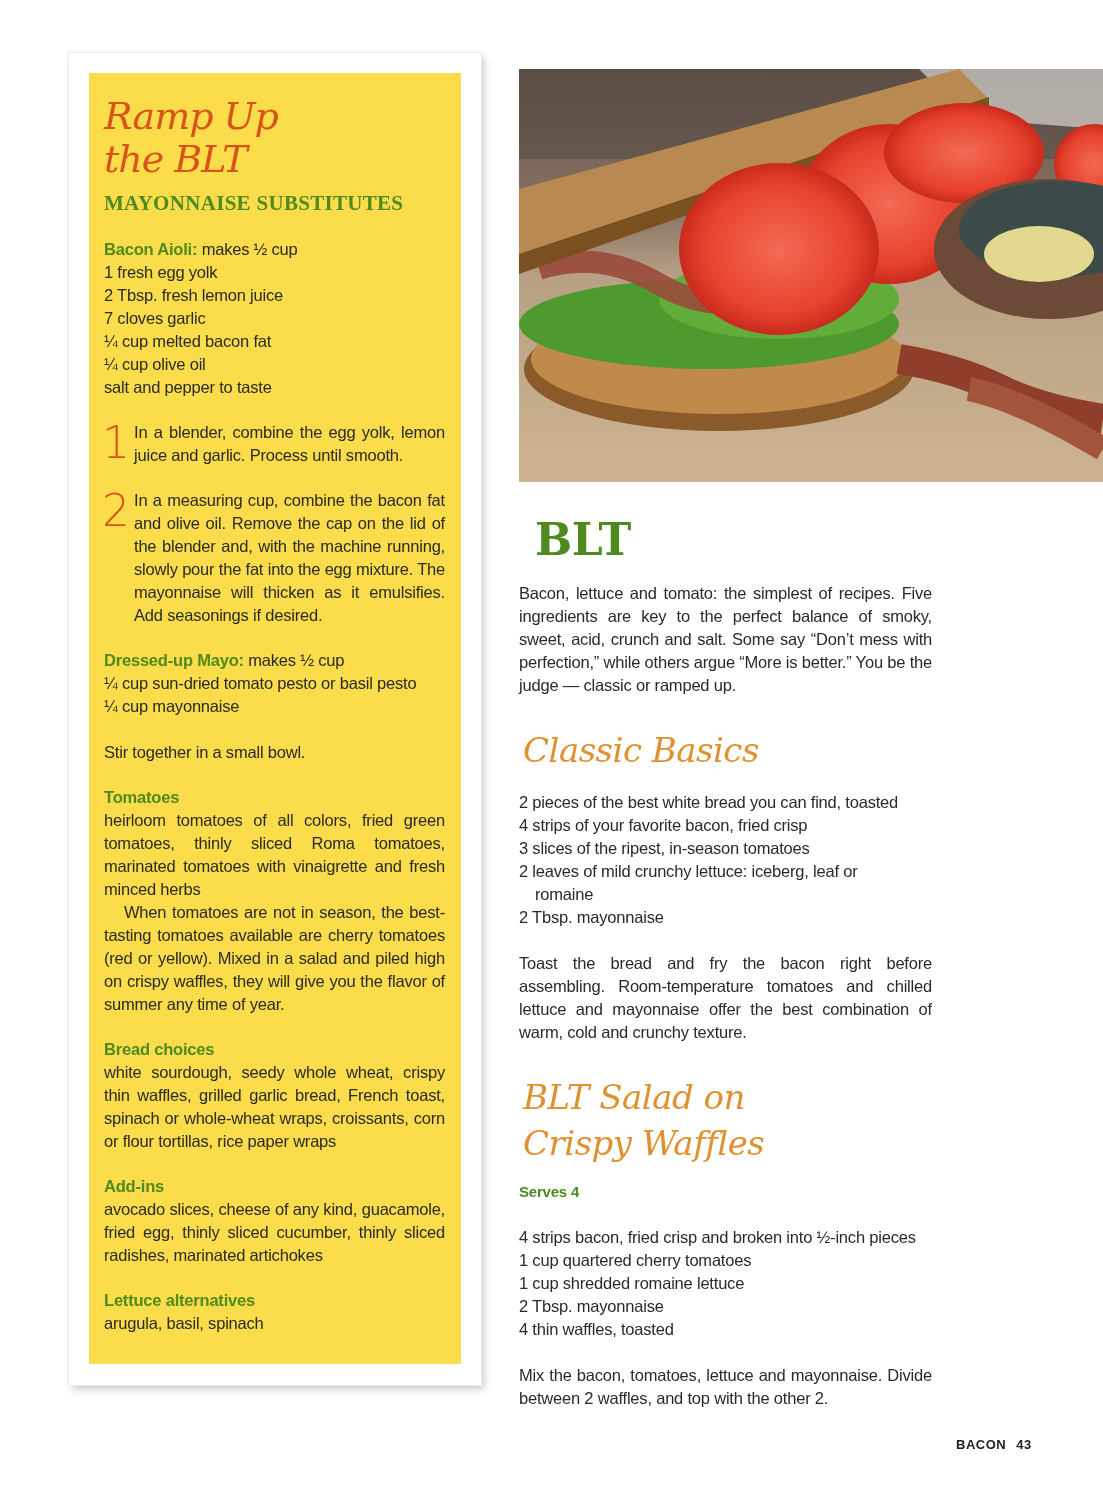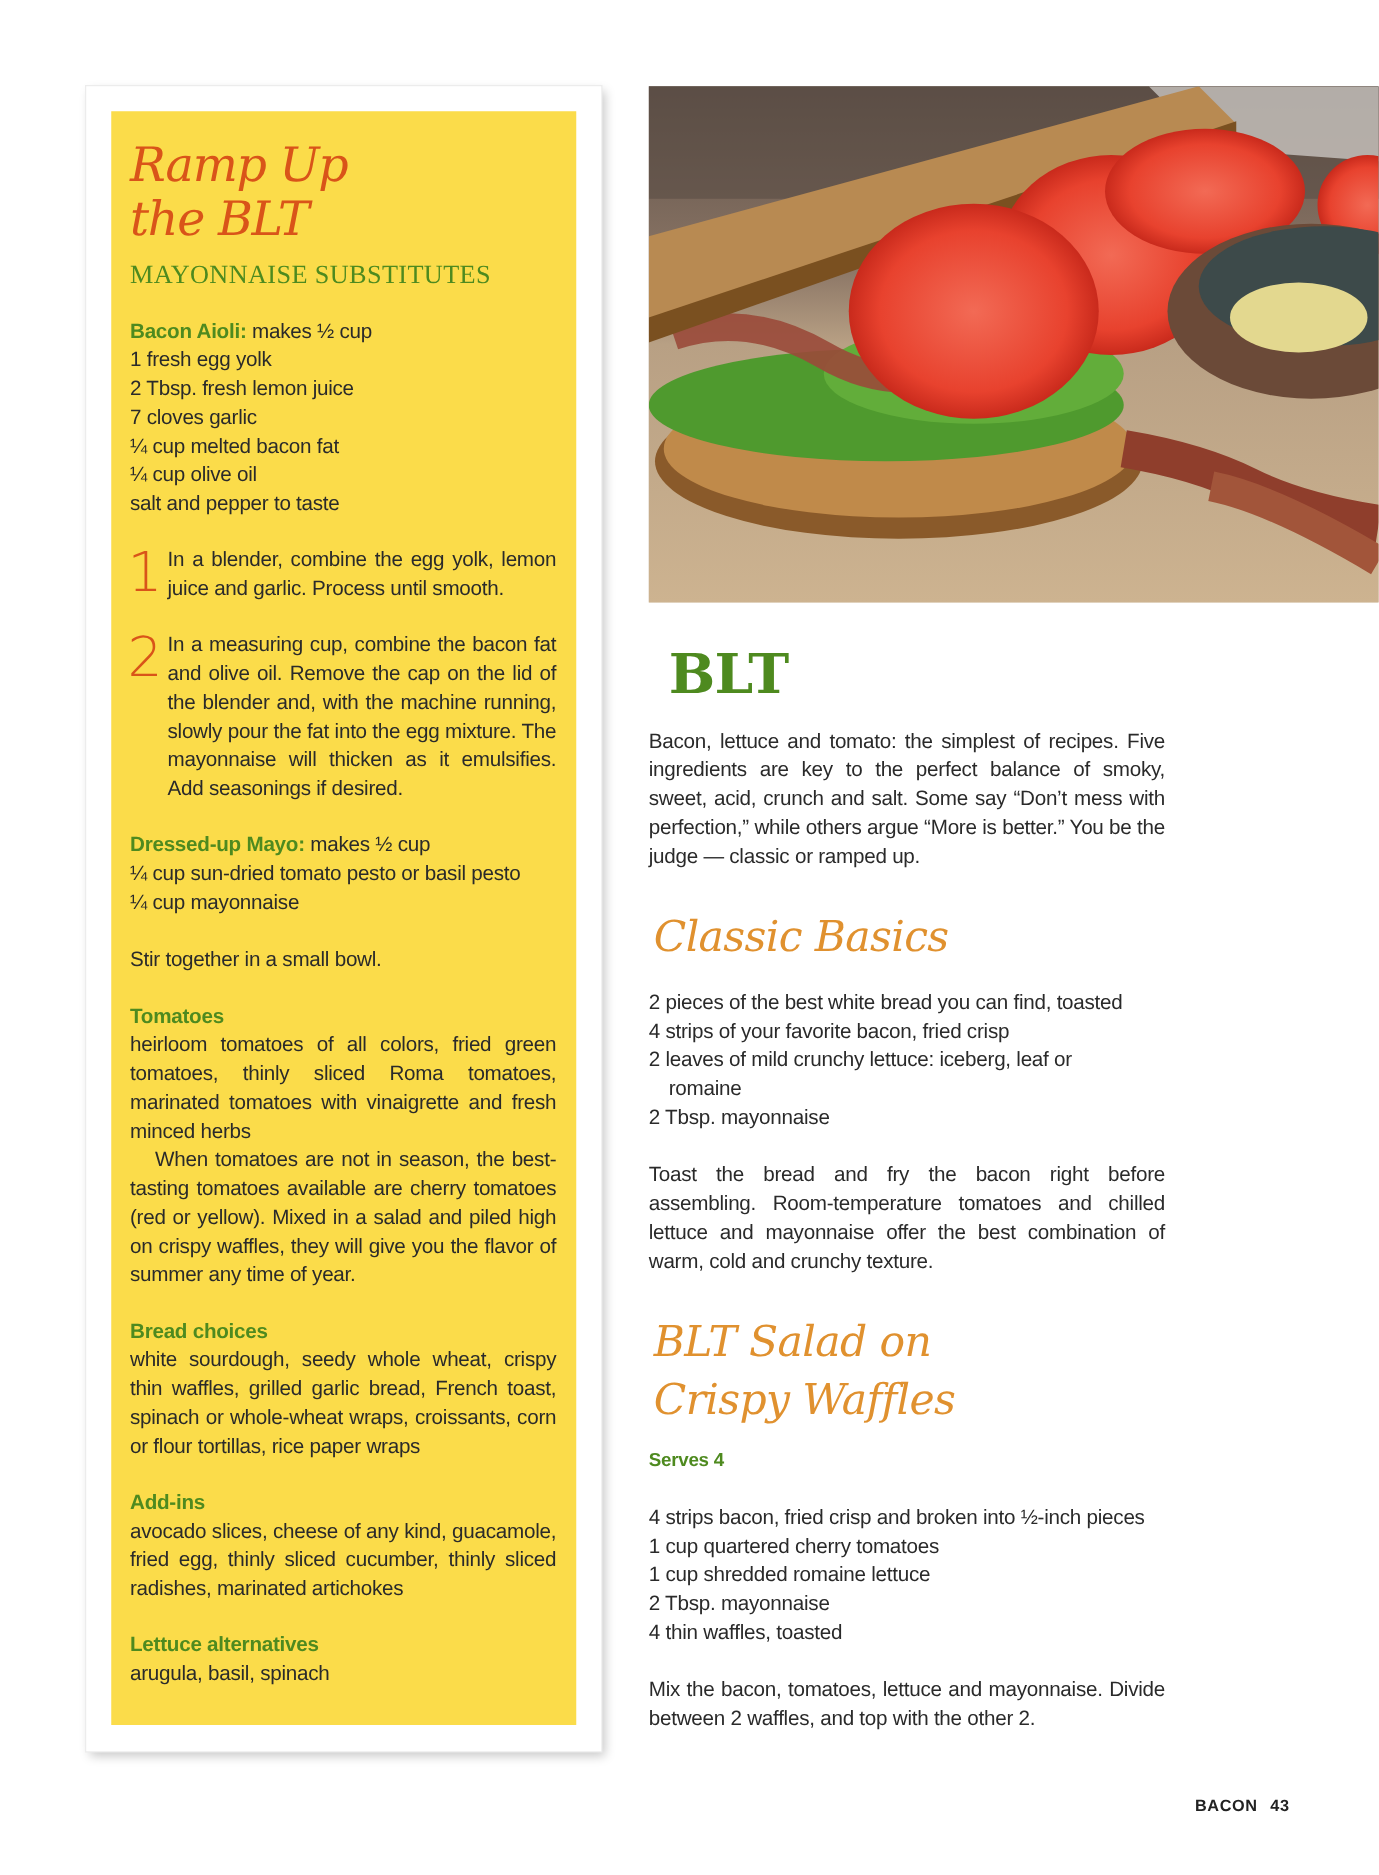--- a/index.html
+++ b/index.html
@@ -2,36 +2,36 @@
 <html><head>
   <meta charset="utf-8">
   <style>
     html, body { margin: 0; padding: 0; }
     body {
       width: 1103px; height: 1500px; background: #ffffff; position: relative; overflow: hidden;
       font-family: "Liberation Sans", sans-serif; color: #2a2a2a;
     }
     
     .card {
-      position: absolute; left: 69px; top: 69px; width: 412px; height: 1332px;
+      position: absolute; left: 69px; top: 53px; width: 412px; height: 1332px;
       background: #ffffff;
       box-shadow: 0 0 0 1px #ececec, 3px 4px 8px rgba(0,0,0,0.22);
     }
     .panel {
       position: absolute; left: 20px; top: 20px; width: 372px; height: 1291px;
       background: #fbdc4a;
     }
     .panel-inner { position: absolute; left: 15px; top: 22px; width: 341px; }
     .side-title {
       font-family: "DejaVu Serif", serif; font-style: italic; color: #d95419;
       font-size: 38px; line-height: 43px; margin: 0; letter-spacing: -1px; font-weight: normal;
     }
     .side-subtitle {
       font-family: "Liberation Serif", serif; color: #4e8a1f; font-size: 21px; letter-spacing: 0.3px;
-      margin: 10px 0 0 0; font-weight: normal;
+      margin: 10px 0 0 0; font-weight: bold;
     }
     .text { font-size: 16.5px; line-height: 23px; letter-spacing: -0.2px; }
     .justify { text-align: justify; }
     .green { color: #4e8a1f; font-weight: bold; }
     .recipe-block { margin-top: 22px; }
     .step { position: relative; padding-left: 30px; margin-top: 22px; }
     .step-num {
       position: absolute; left: -2px; top: -1px; font-size: 44px; line-height: 46px;
       color: #d95419; font-family: "DejaVu Sans", sans-serif; font-weight: 200;
     }
@@ -169,20 +169,21 @@
 </div>
 
 <div class="main">
   <h1 class="blt-title">BLT</h1>
   <p class="text justify" style="margin:8px 0 0 0">Bacon, lettuce and tomato: the simplest of recipes. Five ingredients are key to the perfect balance of smoky, sweet, acid, crunch and salt. Some say “Don’t mess with perfection,” while others argue “More is better.” You be the judge — classic or ramped up.</p>
 
   <h2 class="orange-head" style="margin-top:30px">Classic Basics</h2>
   <ul class="plain text" style="margin-top:18px">
     <li class="hang">2 pieces of the best white bread you can find, toasted</li>
     <li class="hang">4 strips of your favorite bacon, fried crisp</li>
+    <li class="hang">3 slices of the ripest, in-season tomatoes</li>
     <li class="hang" style="padding-right:40px">2 leaves of mild crunchy lettuce: iceberg, leaf or romaine</li>
     <li class="hang">2 Tbsp. mayonnaise</li>
   </ul>
   <p class="text justify" style="margin:23px 0 0 0">Toast the bread and fry the bacon right before assembling. Room-temperature tomatoes and chilled lettuce and mayonnaise offer the best combination of warm, cold and crunchy texture.</p>
 
   <h2 class="orange-head" style="margin-top:30px">
     <span>BLT Salad on</span><br>
     <span>Crispy Waffles</span>
   </h2>
   <div class="text green" style="margin-top:14px;font-size:15px">Serves 4</div>

